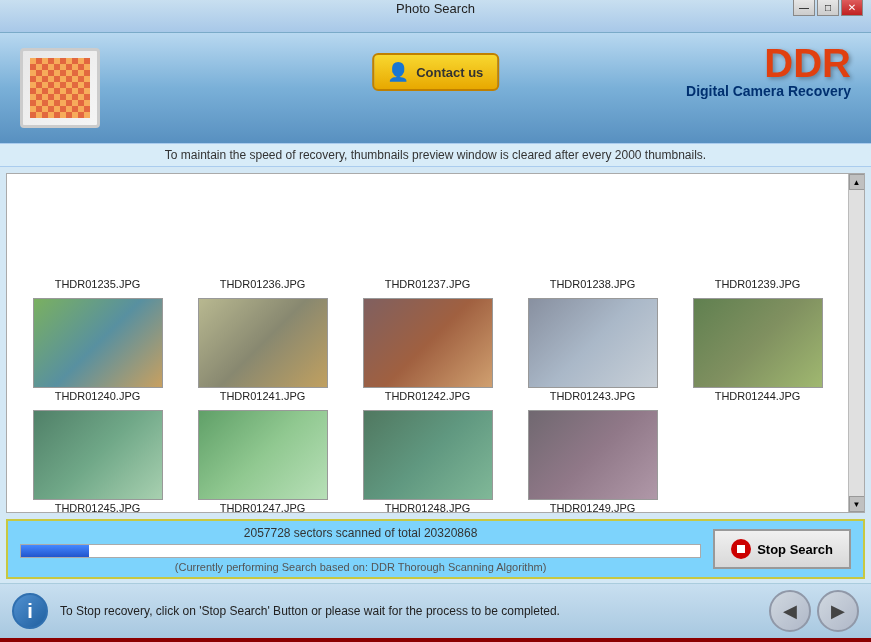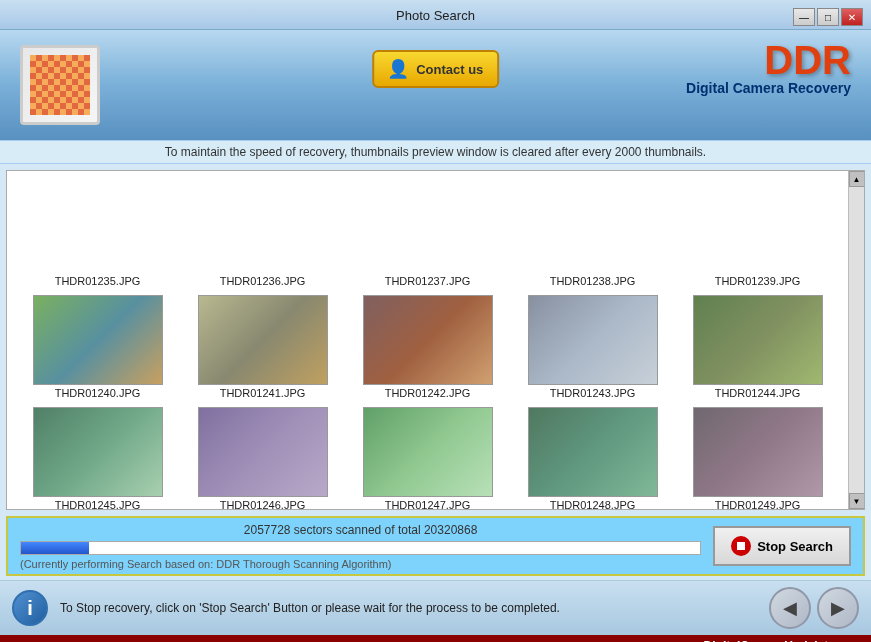--- a/index.html
+++ b/index.html
@@ -3,23 +3,23 @@
   <meta charset="utf-8">
   <style>
     * { box-sizing: border-box; margin: 0; padding: 0; }
     body { width: 871px; height: 642px; overflow: hidden; font-family: Arial, sans-serif; background: #d4e8f5; }
 
     
     .titlebar {
       background: linear-gradient(to bottom, #c8dff0, #a8c8e8);
       height: 30px;
       display: flex;
-      align-items: flex-start;
+      align-items: flex-end;
       justify-content: space-between;
-      padding: 8px 8px;
+      padding: 16px 8px;
       border-bottom: 1px solid #7aaac8;
     }
     .titlebar-title {
       position: absolute;
       left: 50%;
       transform: translateX(-50%);
       font-size: 13px;
       color: #222;
     }
     .titlebar-controls {
@@ -191,20 +191,21 @@
       display: flex; align-items: center;
     }
     .progress-bar-fill {
       background: linear-gradient(to bottom, #4488ff, #2255cc);
       height: 100%;
       width: 10%;
     }
     .progress-subtext {
       font-size: 11px;
       color: #555;
+      text-align: center;
       margin-top: 3px;
     }
     .stop-btn {
       margin-left: 12px;
       background: linear-gradient(to bottom, #f0f0f0, #d8d8d8);
       border: 2px solid #999;
       border-radius: 0;
       padding: 8px 16px;
       cursor: pointer;
       font-size: 13px;
@@ -365,24 +366,20 @@
     <div class="thumb-cell">
       <div class="thumb-img img-5"></div>
       <span class="thumb-label">THDR01244.JPG</span>
     </div>
 
     <div class="thumb-cell">
       <div class="thumb-img img-6"></div>
       <span class="thumb-label">THDR01245.JPG</span>
     </div>
     <div class="thumb-cell">
-      <div class="thumb-img img-7"></div>
-      <span class="thumb-label">THDR01246.JPG</span>
-    </div>
-    <div class="thumb-cell">
       <div class="thumb-img img-8"></div>
       <span class="thumb-label">THDR01247.JPG</span>
     </div>
     <div class="thumb-cell">
       <div class="thumb-img img-9"></div>
       <span class="thumb-label">THDR01248.JPG</span>
     </div>
     <div class="thumb-cell">
       <div class="thumb-img img-10"></div>
       <span class="thumb-label">THDR01249.JPG</span>

